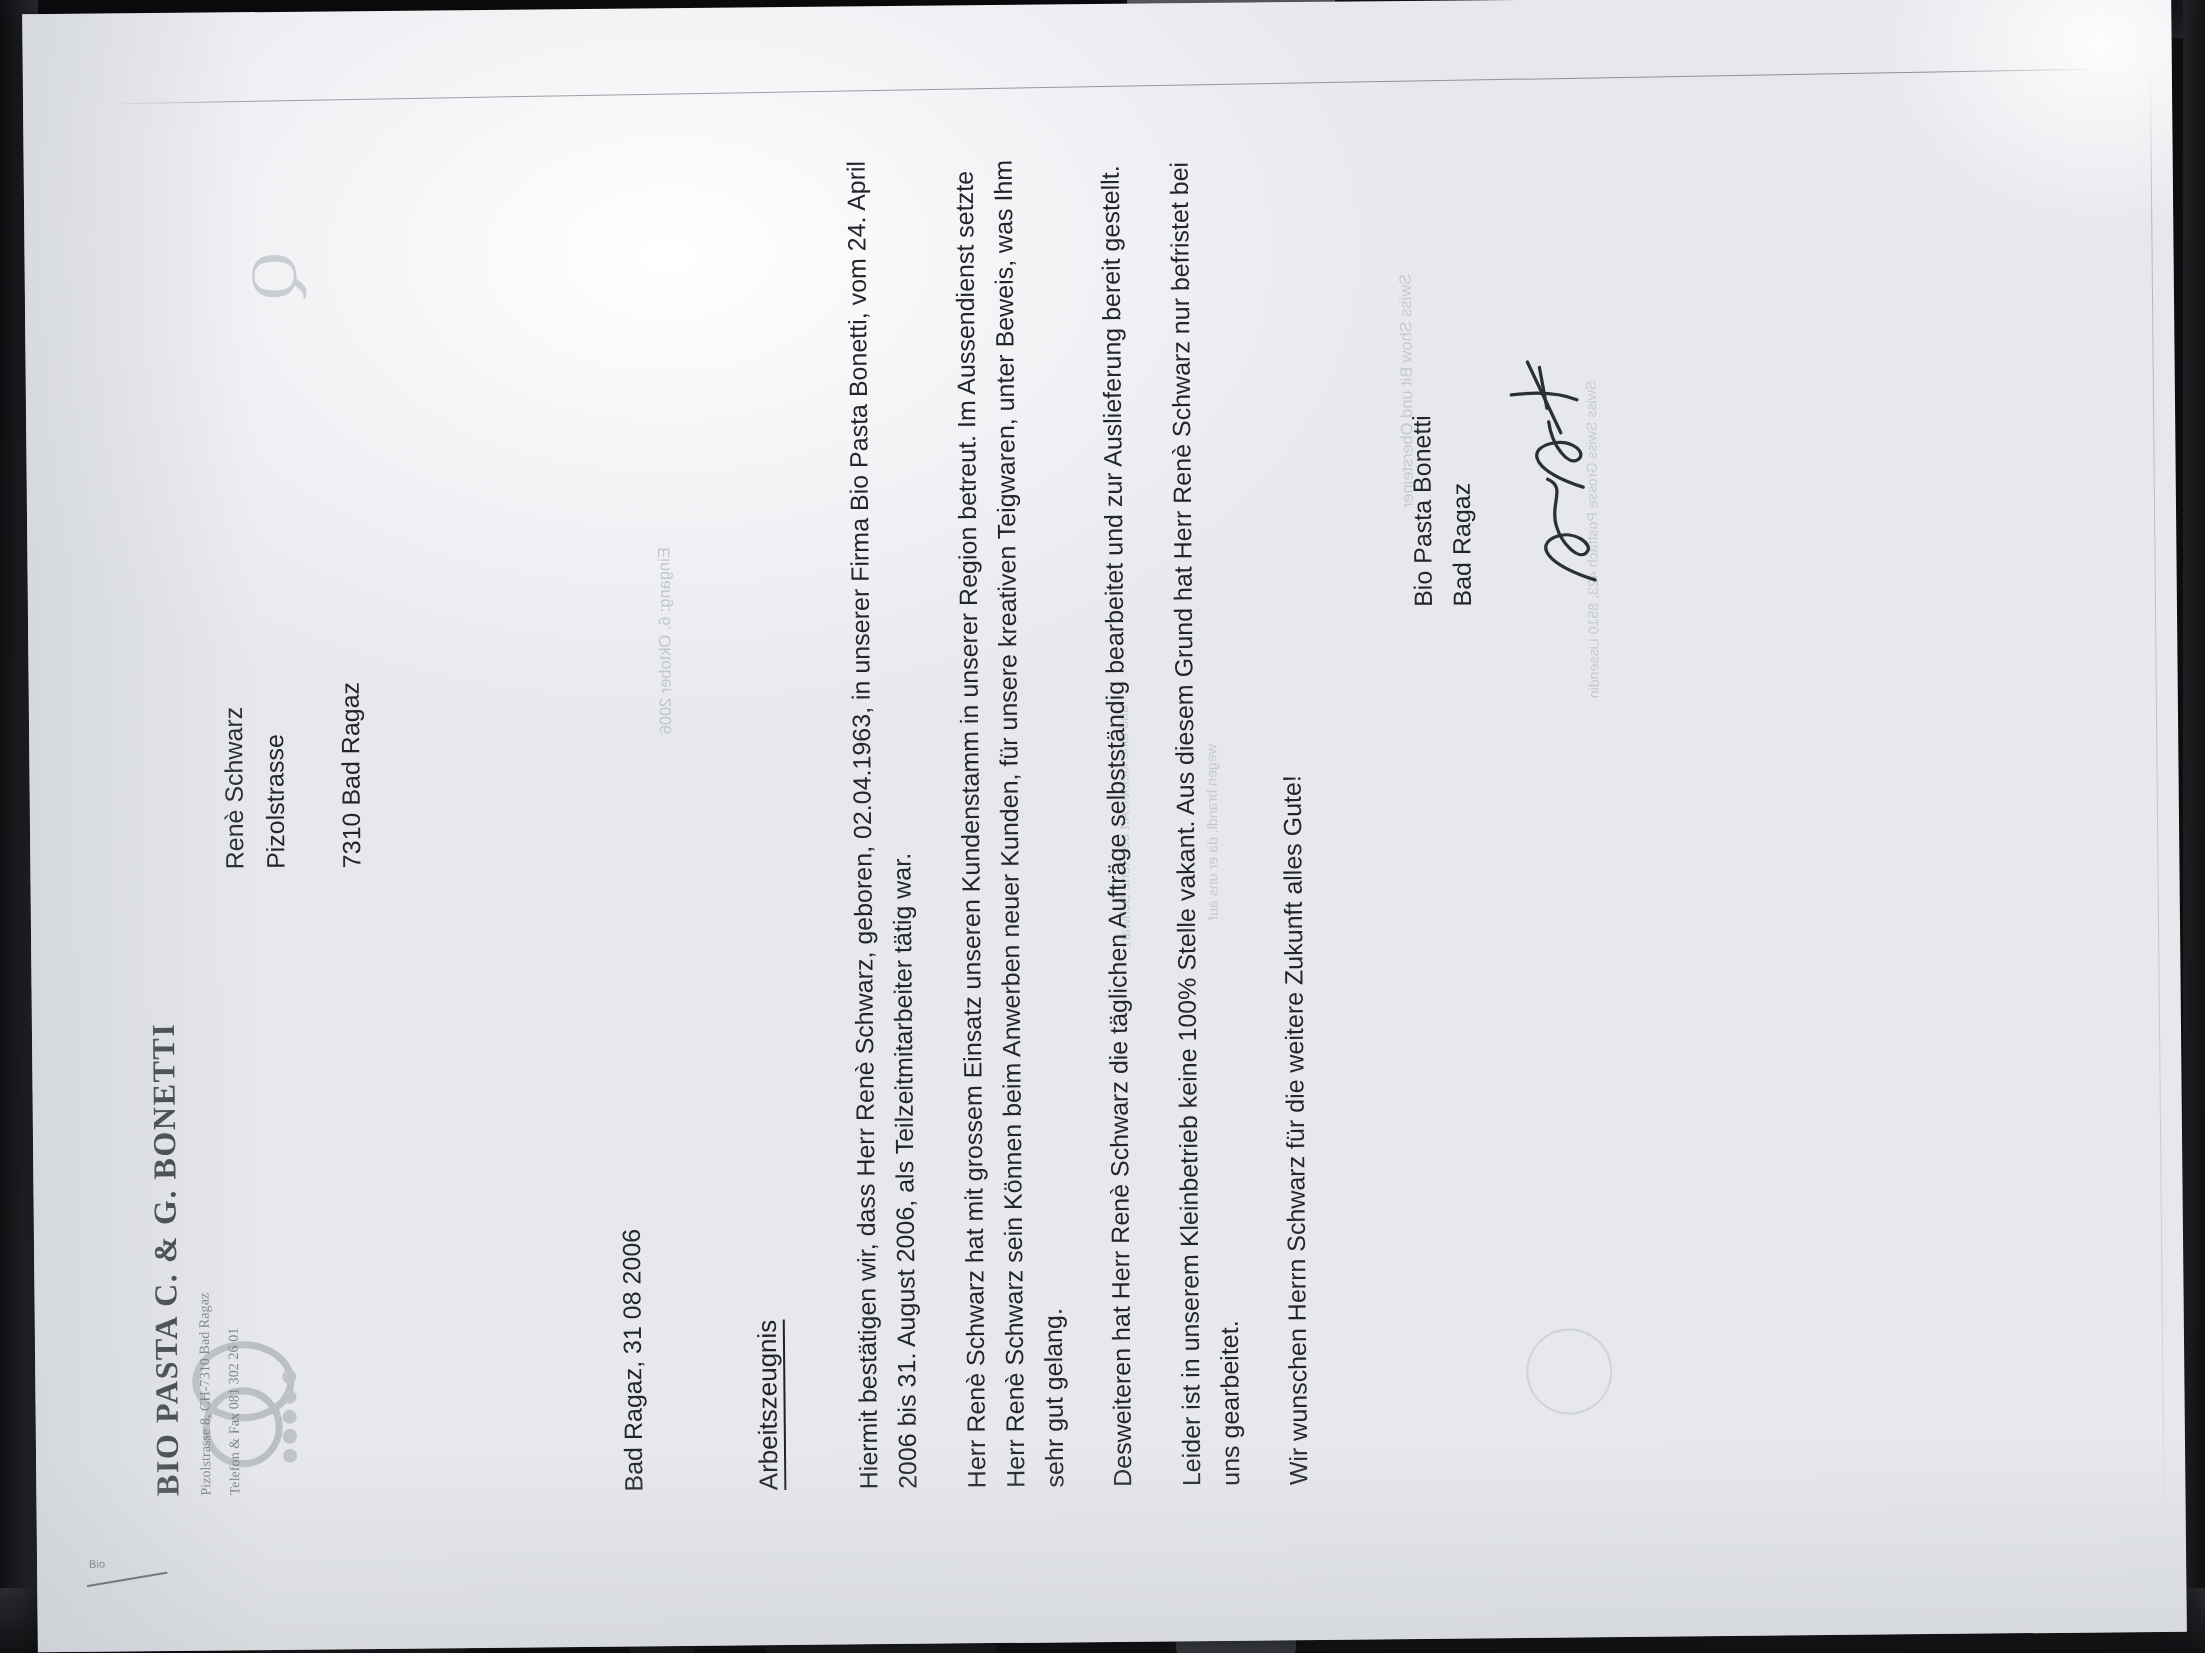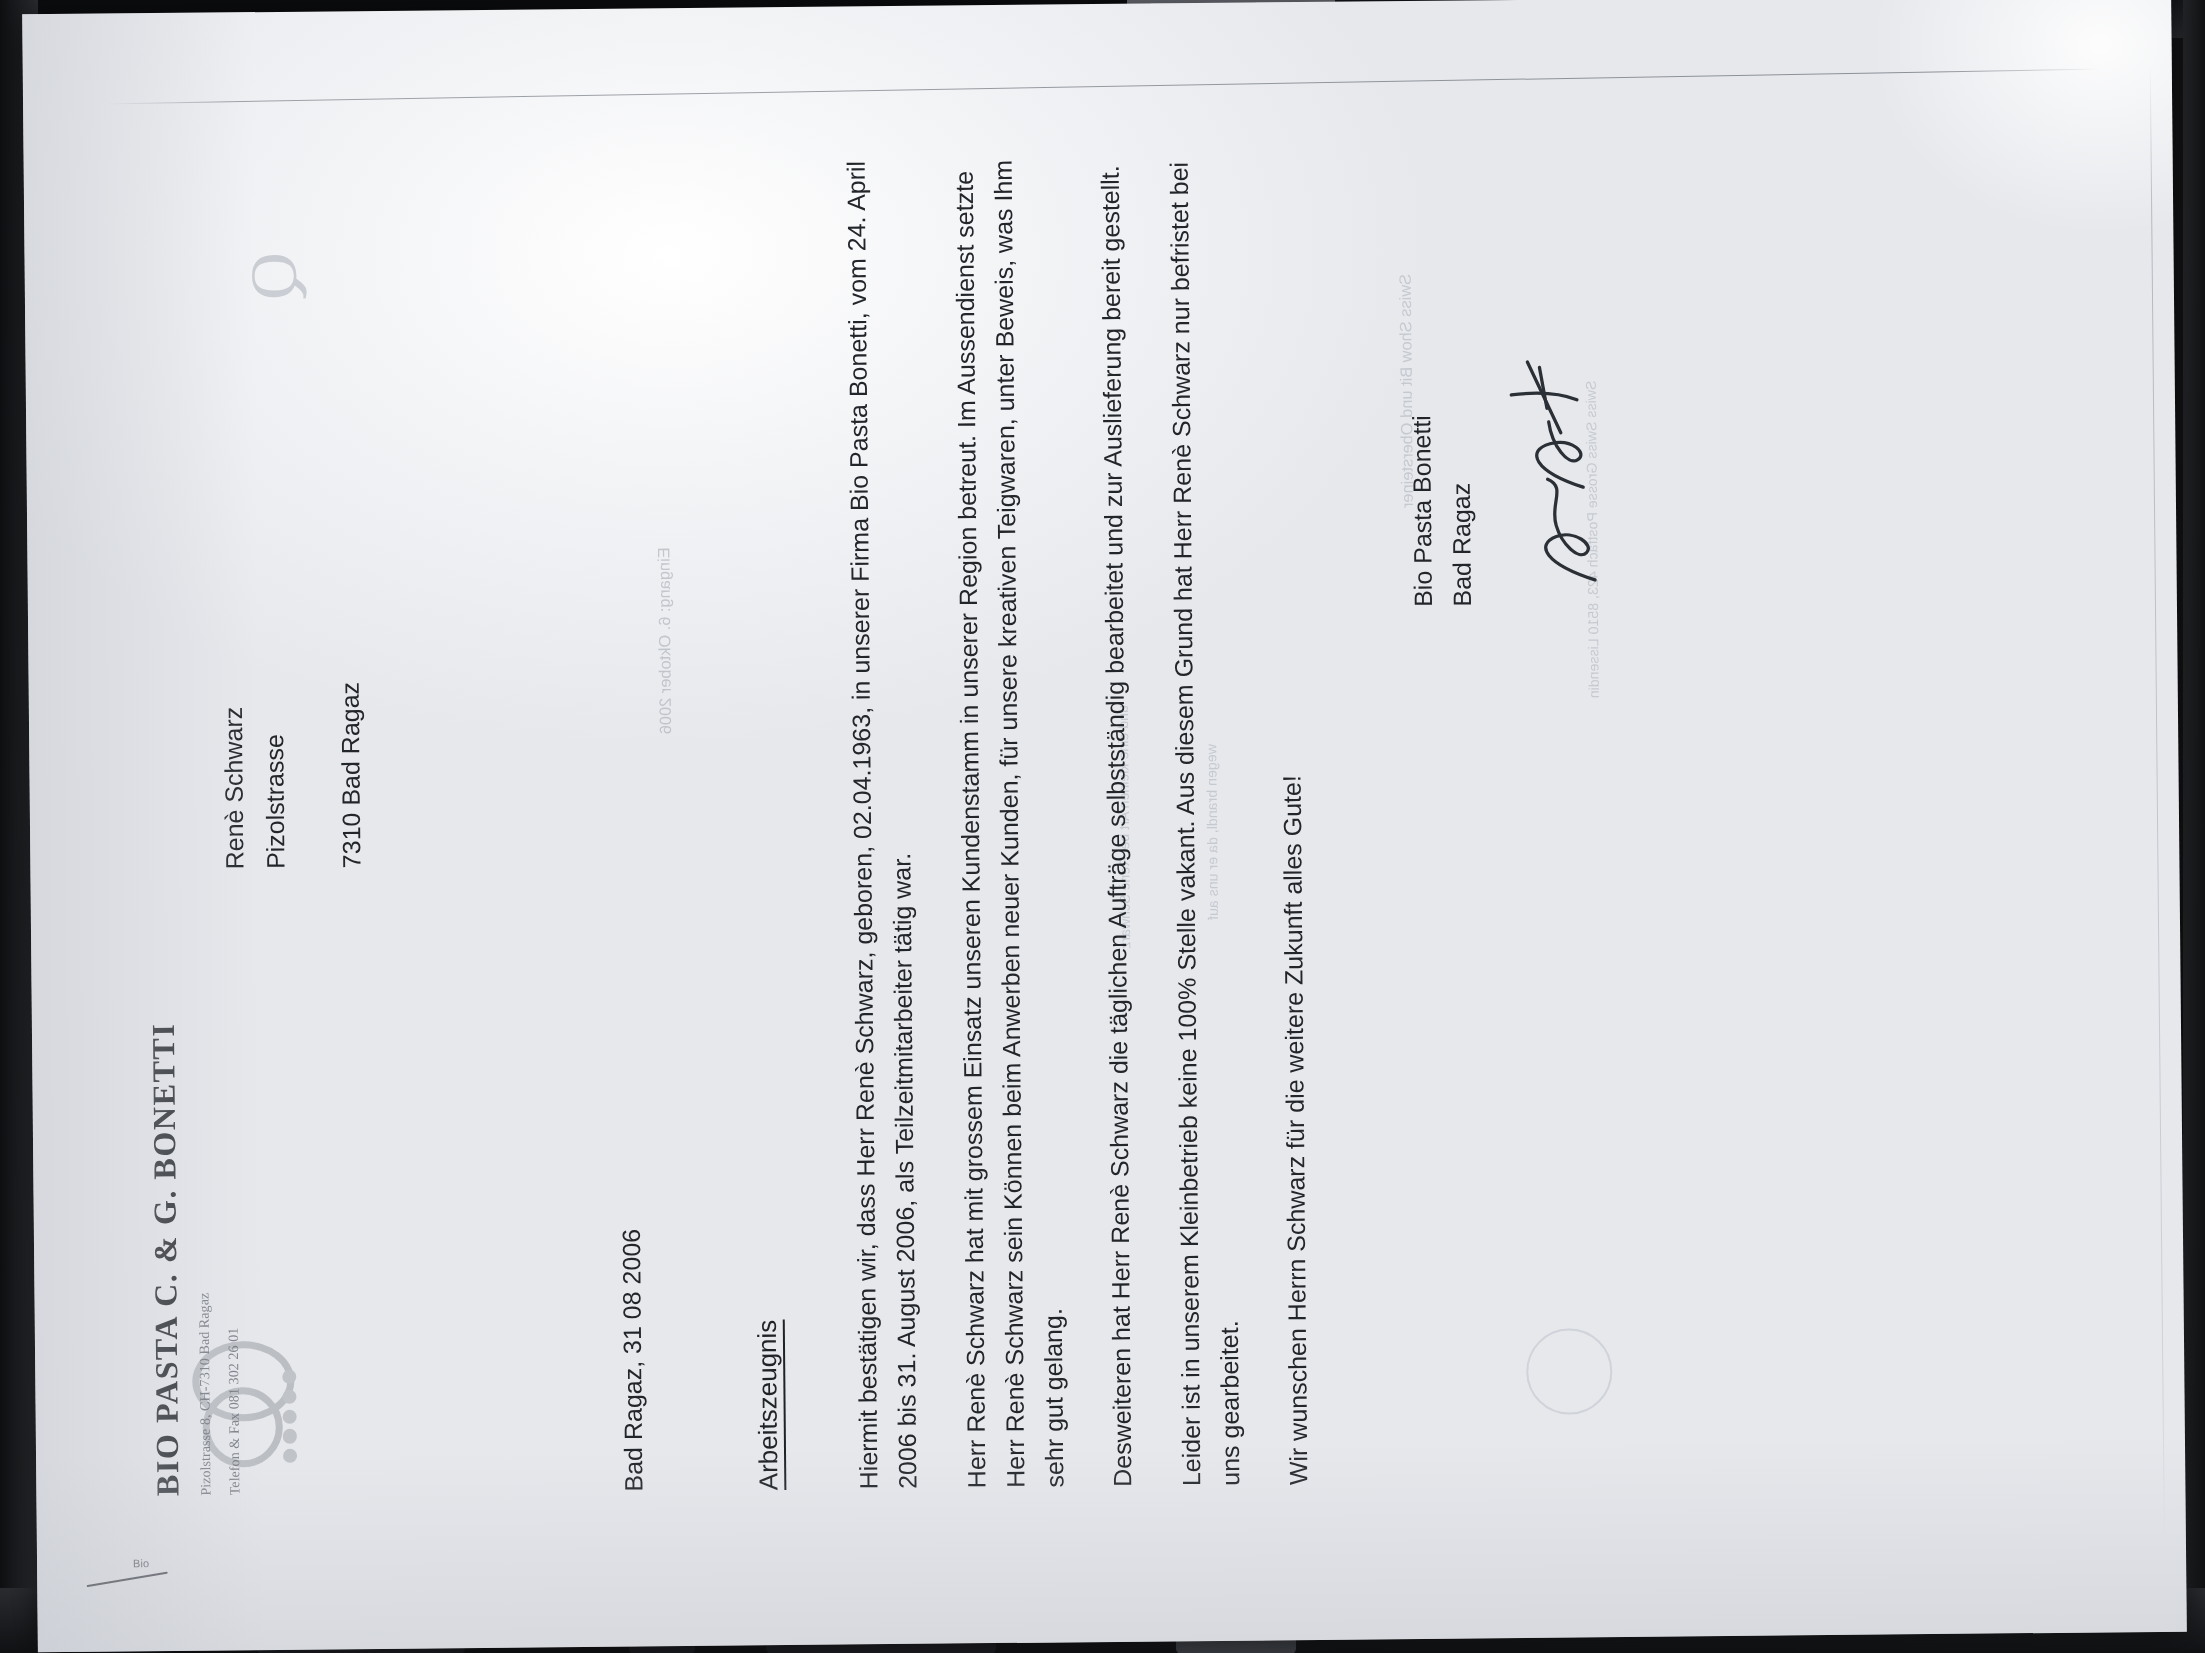--- a/index.html
+++ b/index.html
@@ -117,21 +117,20 @@
     opacity: .75;
     border-radius: 1.1px;
   }
   .pen-mark-txt {
     position: absolute;
     left: 52px; bottom: 82px;
     font-family: "Liberation Sans", sans-serif;
     font-size: 11px;
     color: #70747c;
     opacity: .8;
-    margin-left: 44px;
   }
 
   
   
   #doc-rotor {
     position: absolute;
     
     left: 50%;
     top: 50%;
     width: 1564px;   

